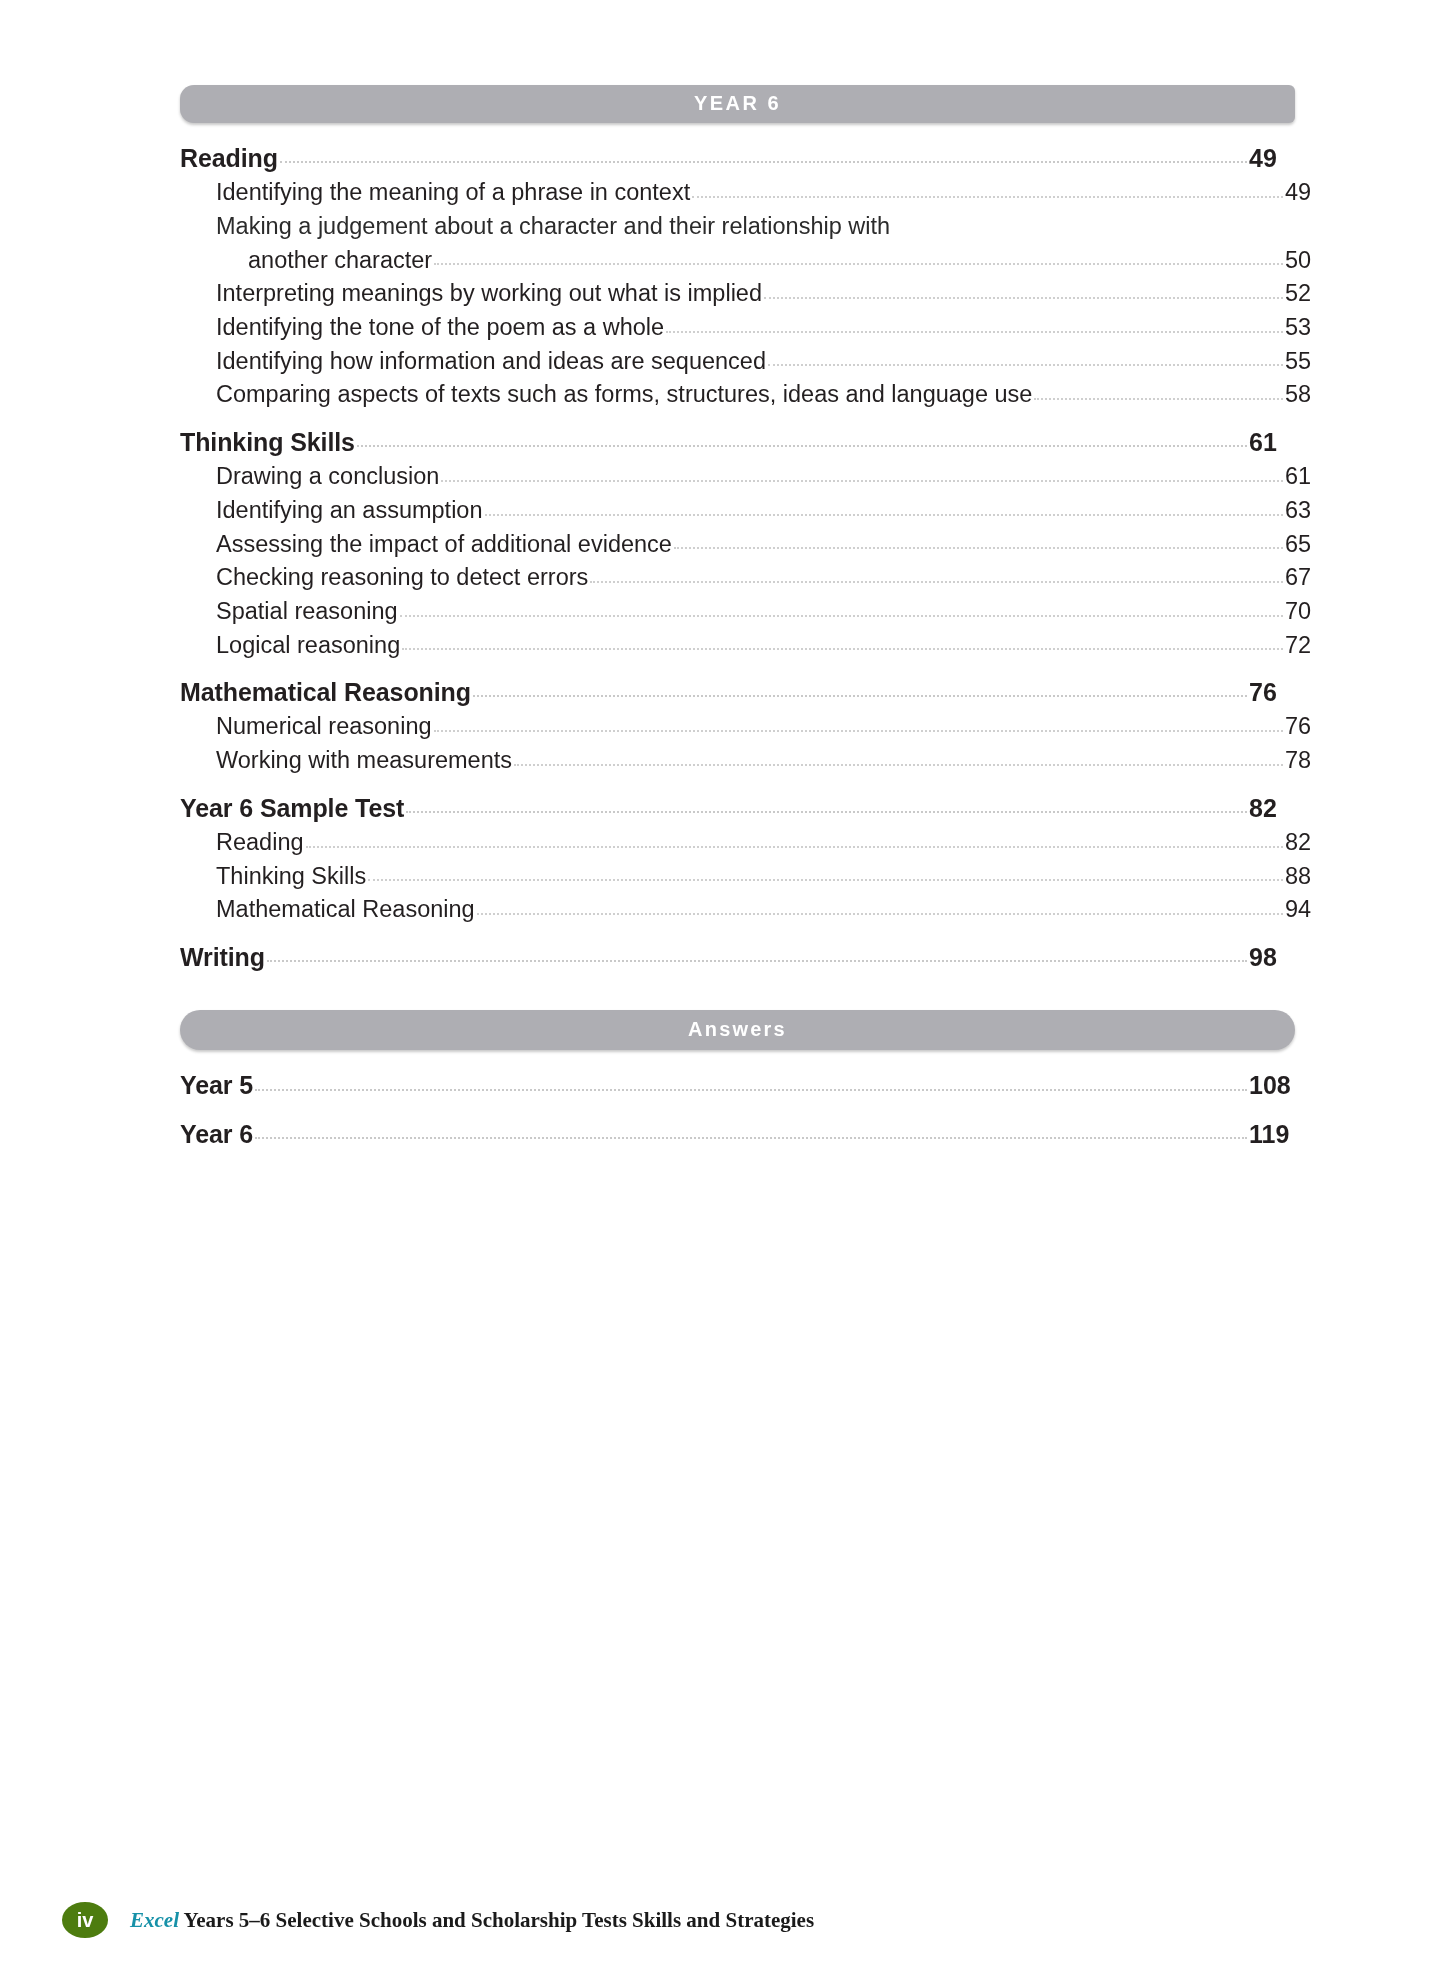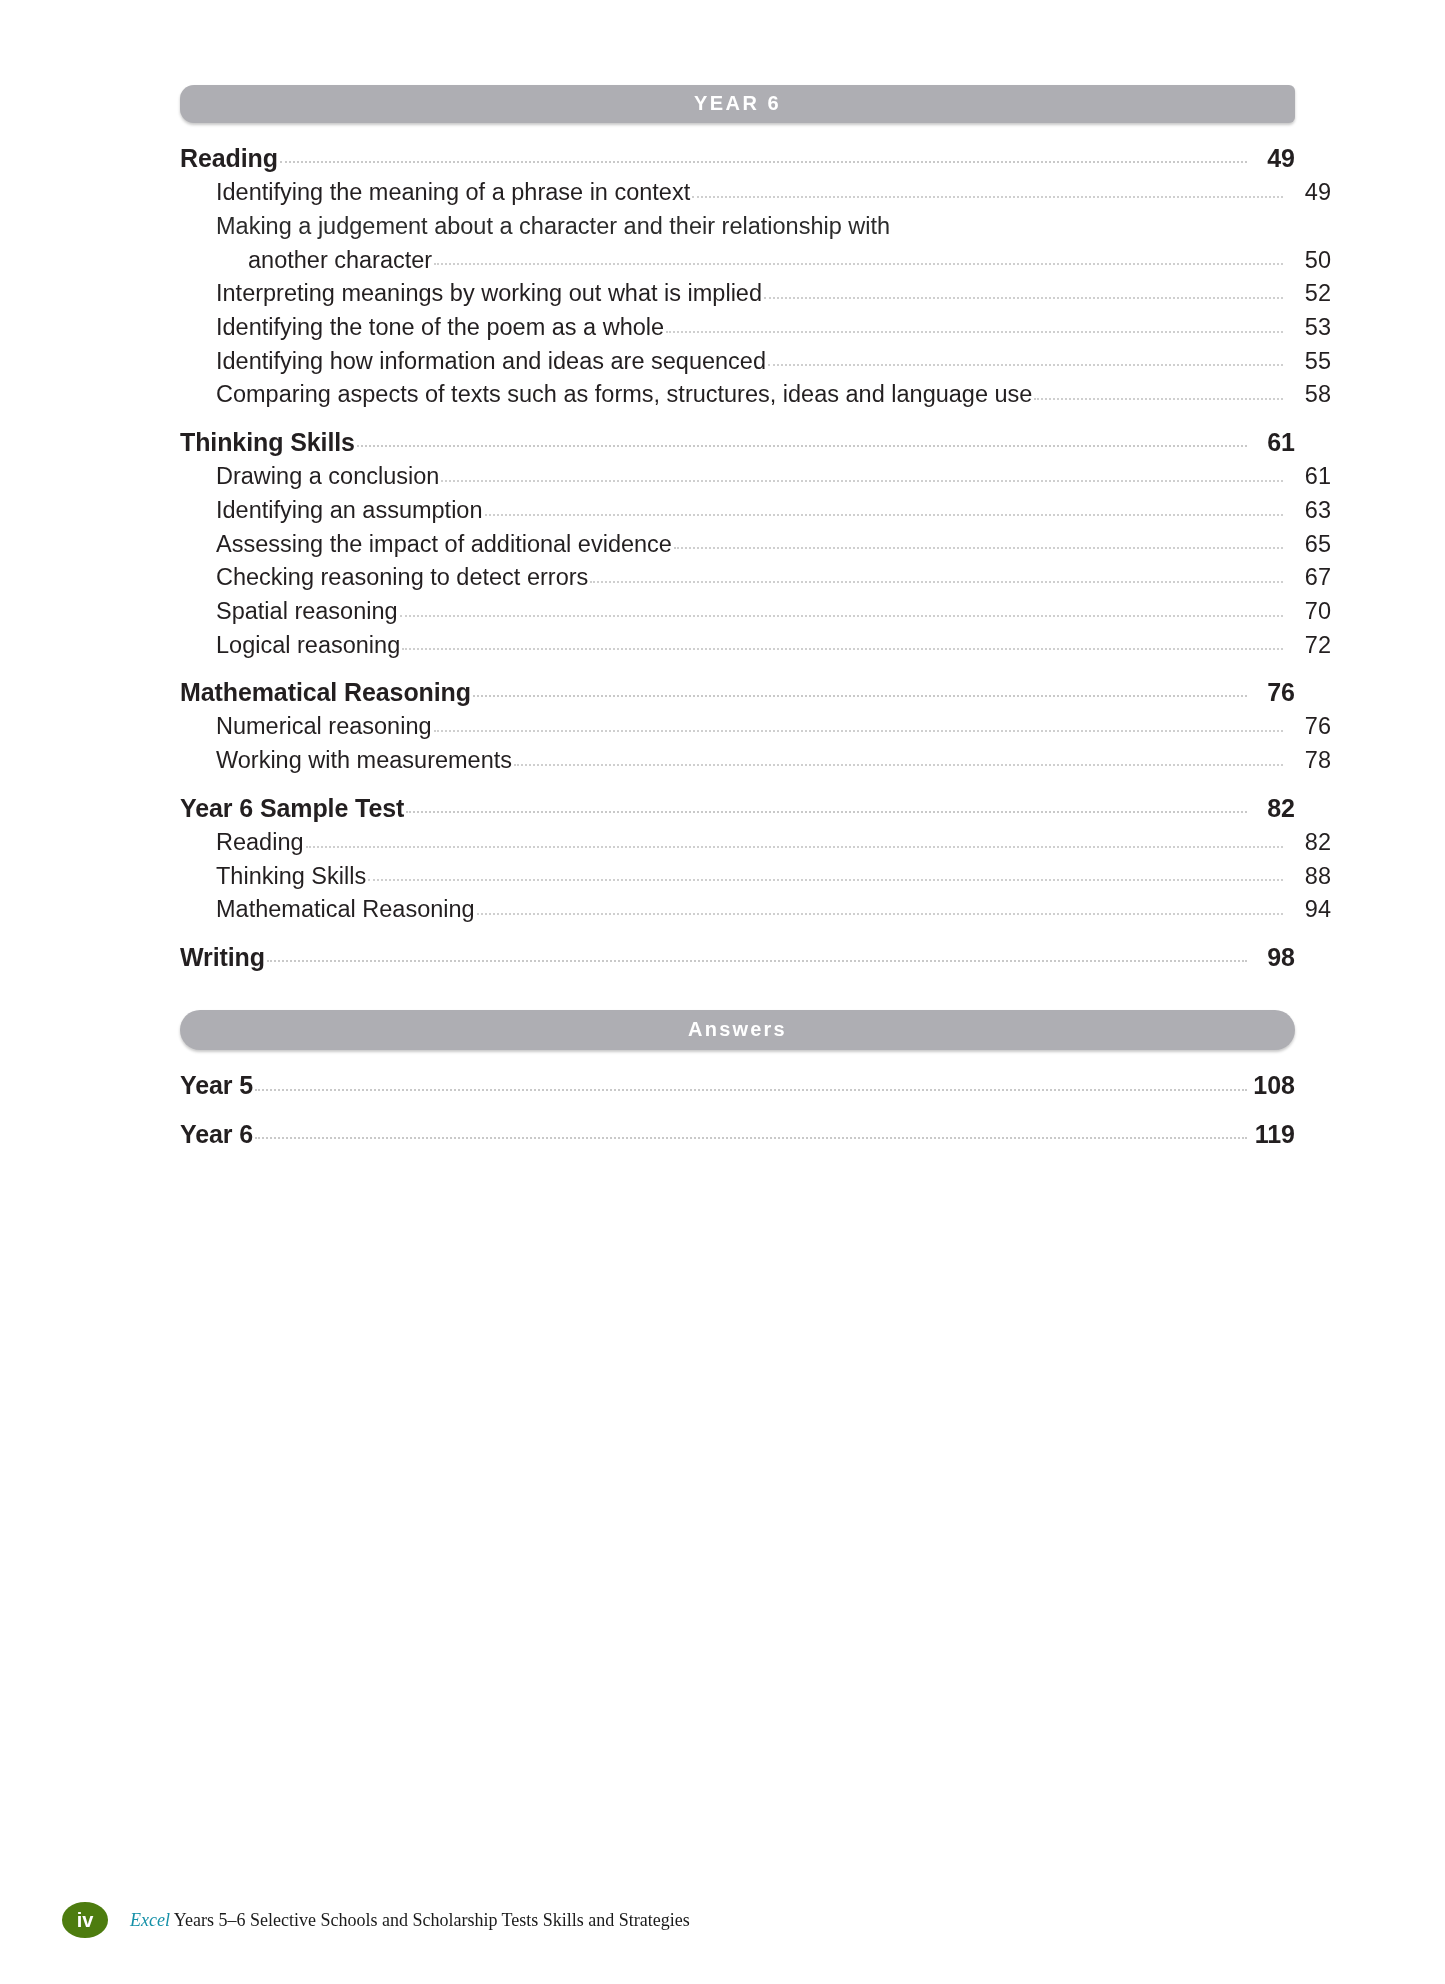--- a/index.html
+++ b/index.html
@@ -77,21 +77,21 @@
   .row .leader {
     flex: 1 1 auto;
     min-width: 8px;
     border-bottom: 2px dotted #cfcfcf;
     margin: 0 2px 7px 2px;
     height: 1px;
   }
 
   .row .pagenum {
     flex: 0 0 auto;
-    text-align: right;
+    text-align: left;
     min-width: 46px;
     color: #231f20;
   }
 
   
   .row.lvl0 {
     font-weight: bold;
     font-size: 25px;
     margin-top: 22px;
     margin-bottom: 0;
@@ -148,22 +148,22 @@
     font-weight: bold;
     font-size: 20px;
     display: flex;
     align-items: center;
     justify-content: center;
     font-family: "Liberation Sans", sans-serif;
   }
   .footer-text {
     margin-left: 22px;
     font-family: "Liberation Serif", serif;
-    font-weight: normal;
-    font-size: 18px;
+    font-weight: bold;
+    font-size: 21px;
     color: #1a1a1a;
     white-space: nowrap;
   }
   .footer-brand {
     font-style: italic;
     color: #1691a8;
   }
 </style>
 </head>
 <body>

